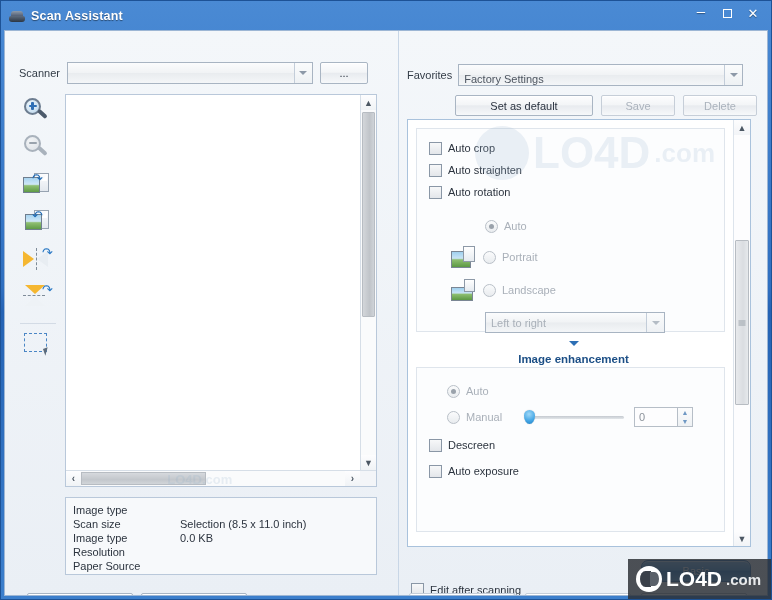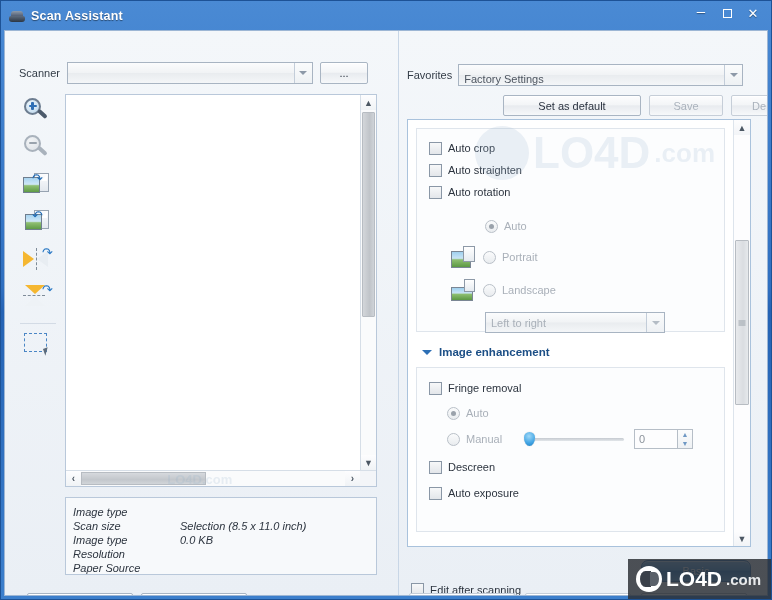--- a/index.html
+++ b/index.html
@@ -270,21 +270,21 @@
   .corner-box { width: 16px; flex: 0 0 16px; background: #f3f5f8; }
 
   
   .infopanel {
     position: absolute; left: 60px; top: 466px;
     width: 312px; height: 78px;
     border: 1px solid #b9c8da;
     background: #f7f9fb;
     padding: 6px 0 0 7px;
   }
-  .info-row { display: flex; height: 14px; align-items: flex-end; font-style: italic; }
+  .info-row { display: flex; height: 14px; align-items: flex-start; }
   .info-key { width: 107px; color: #2c343f; font-size: 11px; }
   .info-val { color: #2c343f; font-size: 11px; }
 
   .bottom-left-btns {
     position: absolute; left: 22px; top: 562px;
     display: flex; gap: 8px;
   }
 
   
   .fav-row {
@@ -612,21 +612,21 @@
         <div class="lbl">Favorites</div>
         <div class="combo" style="width:285px;align-items:flex-end;">
           <div class="cval">Factory Settings</div>
           <div class="arrowbox">
               <i class="tri-down"></i>
             </div>
         </div>
       </div>
 
       <div class="fav-btns">
-        <div class="btn" style="width:138px;height:21px;margin-left:48px;">Set as default</div>
+        <div class="btn" style="width:138px;height:21px;">Set as default</div>
         <div class="btn disabled" style="width:74px;height:21px;">Save</div>
         <div class="btn disabled" style="width:74px;height:21px;">Delete</div>
       </div>
 
       <div class="settings-box">
         <div class="settings-scrollarea">
 
           <div class="group" style="height:204px;padding:8px 0 0 12px;">
             <div class="chk-row">
               <span class="chkbox"></span>
@@ -662,30 +662,26 @@
               <span class="chk-label dim">Landscape</span>
             </div>
             <div class="combo" style="width:180px;height:21px;margin-top:10px;margin-left:56px;">
               <div class="cval" style="color:#a9b0b9;">Left to right</div>
               <div class="arrowbox">
                   <i class="tri-down" style="border-top-color:#b4bcc5;"></i>
                 </div>
             </div>
           </div>
 
-          <div class="sect-header" style="margin-top:9px;">
+          <div class="sect-header" style="margin-top:9px;flex-direction:column;">
             <i class="tri-sect"></i>
             <span>Image enhancement</span>
           </div>
 
           <div class="group" style="height:165px;padding:9px 0 0 12px;margin-top:4px;">
-            <div class="chk-row">
-              <span class="chkbox"></span>
-              <span class="chk-label">Fringe removal</span>
-            </div>
             <div class="radio-row" style="margin-left:18px;margin-top:2px;">
               <span class="radio on"></span>
               <span class="chk-label dim">Auto</span>
             </div>
             <div class="radio-row" style="margin-left:18px;margin-top:2px;">
               <span class="radio"></span>
               <span class="chk-label dim">Manual</span>
               <span class="slider-wrap" style="margin-left:22px;">
                 <span class="slider">
                   <span class="rail"></span>

